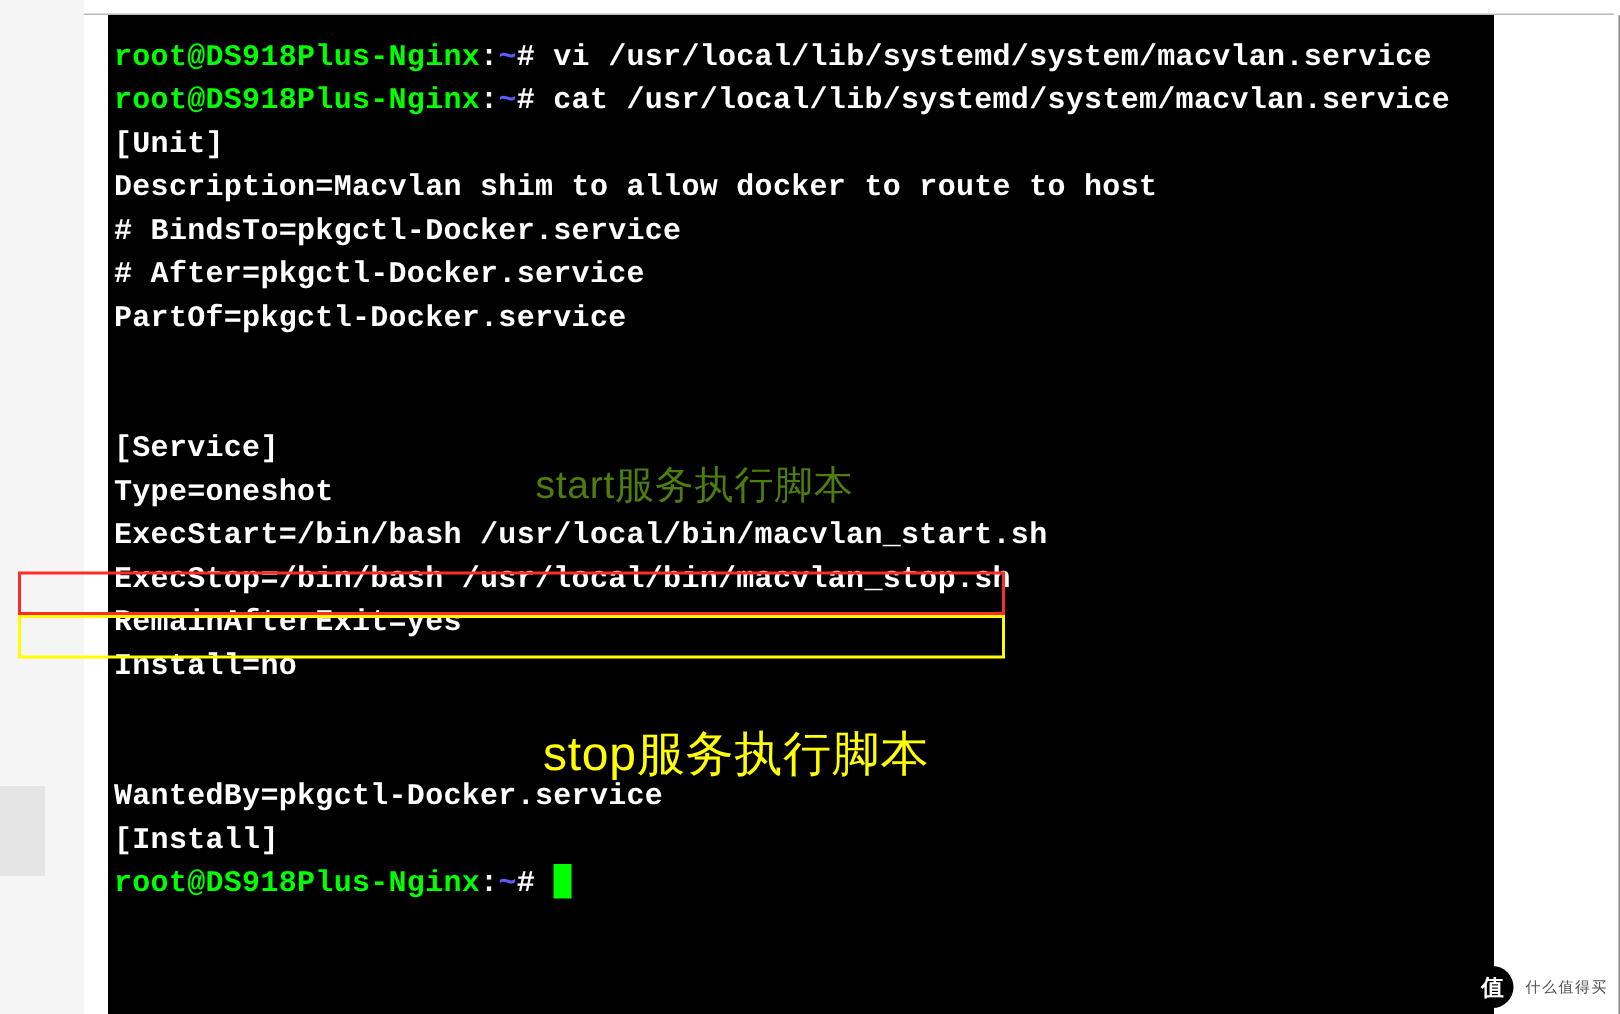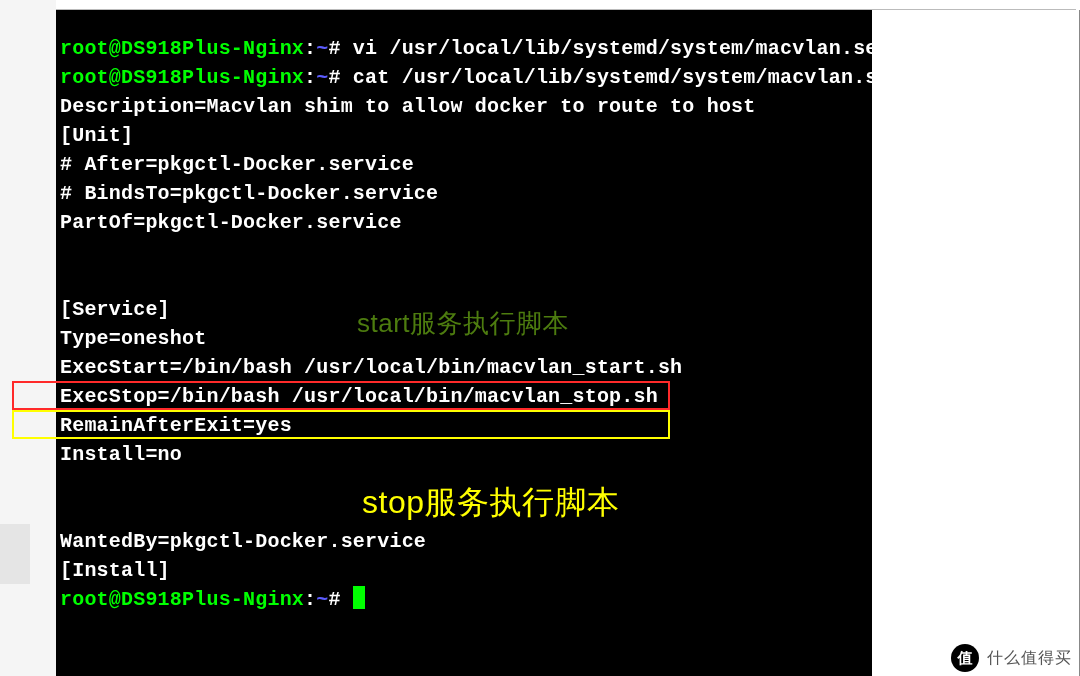--- a/index.html
+++ b/index.html
@@ -23,29 +23,29 @@
       content: "";
       position: absolute;
       left: 0;
       top: 524px;
       width: 30px;
       height: 60px;
       background: #e5e5e5;
     }
     .terminal {
       position: absolute;
-      left: 56px;
+      left: 72px;
       top: 10px;
-      width: 816px;
+      width: 924px;
       height: 666px;
       background: #000000;
       color: #ffffff;
       font-size: 20px;
       line-height: 1.45;
-      padding: 24px 0 0 4px;
+      padding: 14px 0 0 4px;
       font-weight: bold;
       letter-spacing: 0.2px;
     }
     .line { white-space: pre; }
     .green { color: #00ff00; }
     .blue  { color: #5c5cff; }
     .white { color: #ffffff; }
 
     .box-red {
       position: absolute;
@@ -110,21 +110,21 @@
       background: #000;
       color: #fff;
       display: flex;
       align-items: center;
       justify-content: center;
       font-size: 15px;
       font-weight: bold;
     }
     .watermark-text {
       color: #555;
-      font-size: 16px;
+      font-size: 10px;
       font-weight: 500;
       letter-spacing: 1px;
     }
 
     .edge-shadow {
       position: absolute;
       right: 0;
       top: 10px;
       width: 1px;
       height: 666px;
@@ -145,24 +145,24 @@
 <div class="page-bg"></div>
 <div class="top-shadow"></div>
 <div class="edge-shadow"></div>
 
 <div class="terminal">
 
   <div class="line"><span class="green">root@DS918Plus-Nginx</span><span class="white">:</span><span class="blue">~</span><span class="white">#</span><span class="white"> </span><span class="white">vi /usr/local/lib/systemd/system/macvlan.service</span></div>
 
   <div class="line"><span class="green">root@DS918Plus-Nginx</span><span class="white">:</span><span class="blue">~</span><span class="white">#</span><span class="white"> </span><span class="white">cat /usr/local/lib/systemd/system/macvlan.service</span></div>
 
+  <div class="line white">[Unit]</div>
   <div class="line white">Description=Macvlan shim to allow docker to route to host</div>
-  <div class="line white">[Unit]</div>
+  <div class="line white"># BindsTo=pkgctl-Docker.service</div>
   <div class="line white"># After=pkgctl-Docker.service</div>
-  <div class="line white"># BindsTo=pkgctl-Docker.service</div>
   <div class="line white">PartOf=pkgctl-Docker.service</div>
   <div class="line white">&nbsp;</div>
   <div class="line white">&nbsp;</div>
   <div class="line white">[Service]</div>
   <div class="line white">Type=oneshot</div>
   <div class="line white">ExecStart=/bin/bash /usr/local/bin/macvlan_start.sh</div>
   <div class="line white">ExecStop=/bin/bash /usr/local/bin/macvlan_stop.sh</div>
   <div class="line white">RemainAfterExit=yes</div>
   <div class="line white">Install=no</div>
   <div class="line white">&nbsp;</div>

